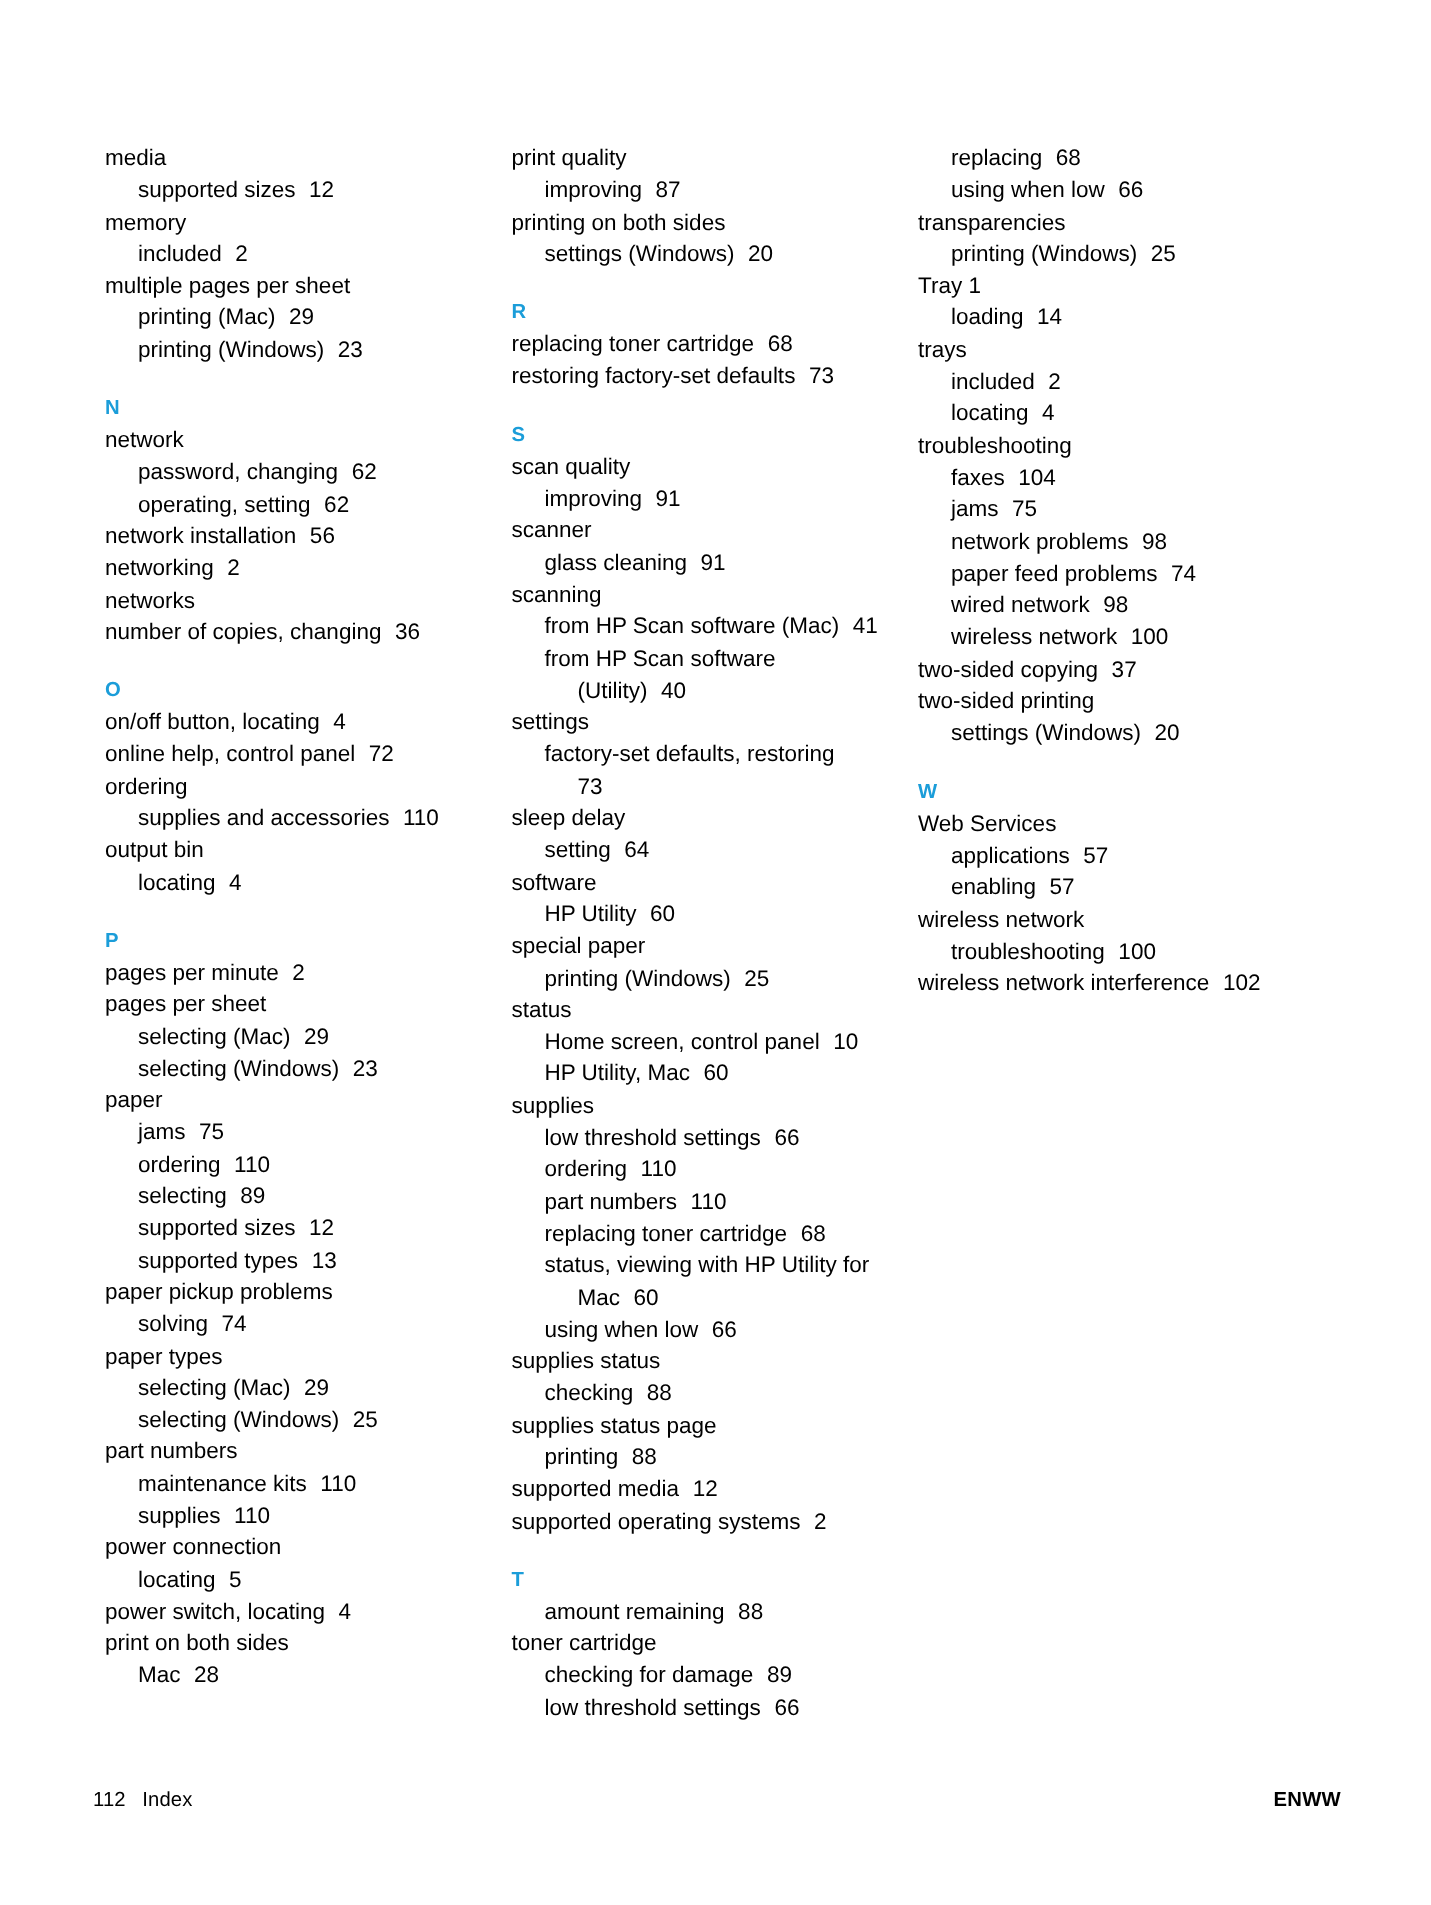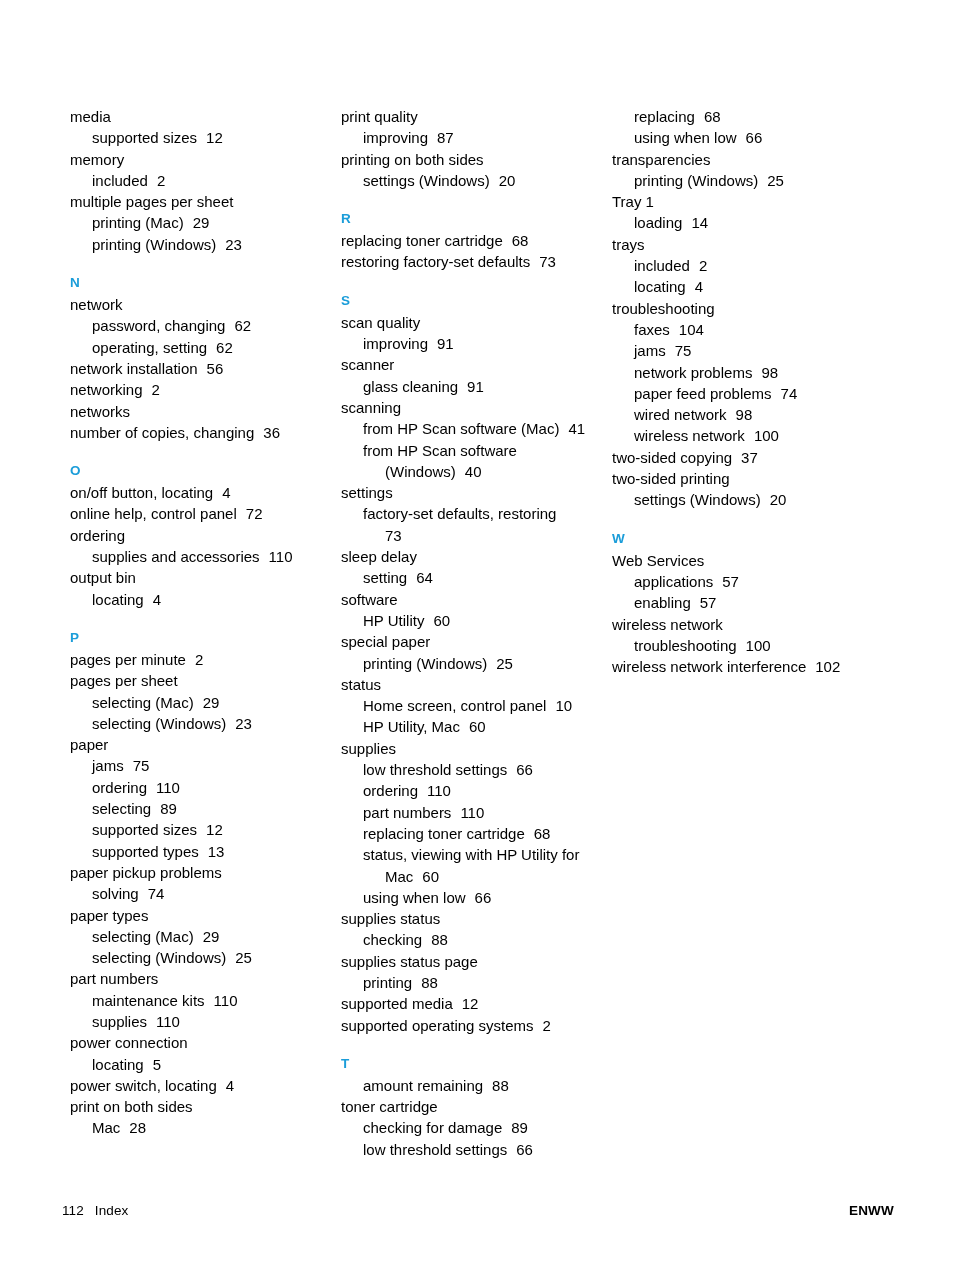--- a/index.html
+++ b/index.html
@@ -10,21 +10,21 @@
   body {
     width: 954px;
     height: 1270px;
     font-family: "Liberation Sans", sans-serif;
     color: #000000;
     position: relative;
     overflow: hidden;
   }
   .page {
     position: absolute;
-    left: 0; top: 12px;
+    left: 0; top: 1px;
     width: 954px;
     height: 1184px;
   }
   .columns {
     position: absolute;
     left: 70px;
     top: 94px;
     width: 824px;
     display: flex;
     flex-direction: row;
@@ -148,21 +148,21 @@
         <div class="entry level-0"><span>replacing toner cartridge</span><span class="pg">68</span></div>
         <div class="entry level-0"><span>restoring factory-set defaults</span><span class="pg">73</span></div>
         <div class="letter-heading" style="color: rgb(27, 157, 217);">S</div>
         <div class="entry level-0"><span>scan quality</span></div>
         <div class="entry level-1"><span>improving</span><span class="pg">91</span></div>
         <div class="entry level-0"><span>scanner</span></div>
         <div class="entry level-1"><span>glass cleaning</span><span class="pg">91</span></div>
         <div class="entry level-0"><span>scanning</span></div>
         <div class="entry level-1"><span>from HP Scan software (Mac)</span><span class="pg">41</span></div>
         <div class="entry level-1"><span>from HP Scan software</span></div>
-        <div class="entry level-2"><span>(Windows)</span><span class="pg">40</span></div>
+        <div class="entry level-2"><span>(Utility)</span><span class="pg">40</span></div>
         <div class="entry level-0"><span>settings</span></div>
         <div class="entry level-1"><span>factory-set defaults, restoring</span></div>
         <div class="entry level-2"><span>73</span></div>
         <div class="entry level-0"><span>sleep delay</span></div>
         <div class="entry level-1"><span>setting</span><span class="pg">64</span></div>
         <div class="entry level-0"><span>software</span></div>
         <div class="entry level-1"><span>HP Utility</span><span class="pg">60</span></div>
         <div class="entry level-0"><span>special paper</span></div>
         <div class="entry level-1"><span>printing (Windows)</span><span class="pg">25</span></div>
         <div class="entry level-0"><span>status</span></div>

